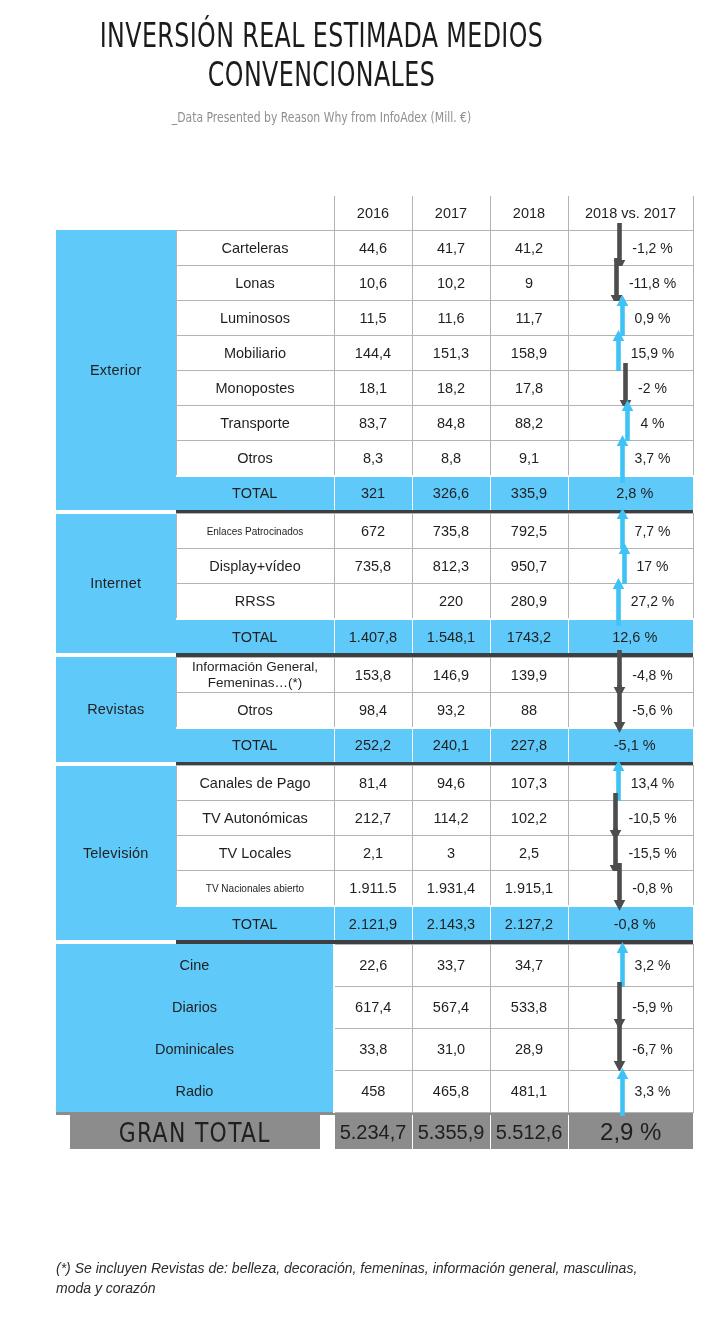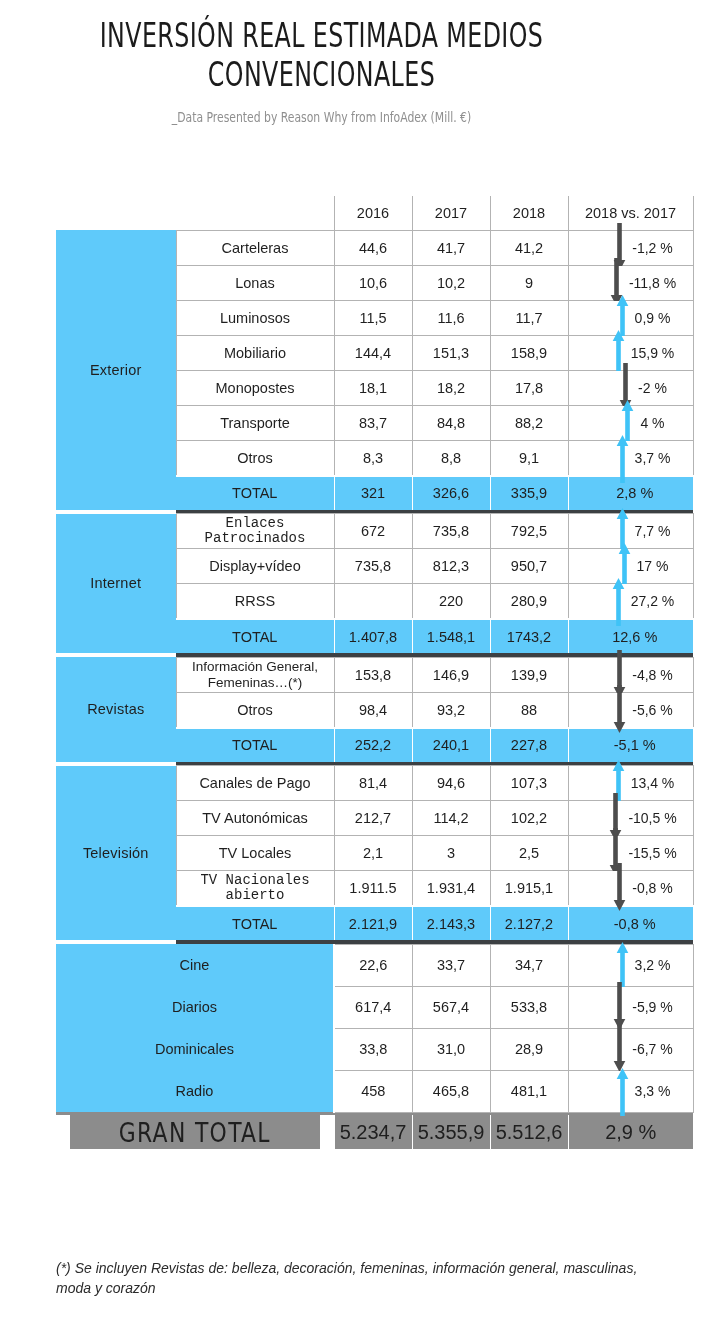--- a/index.html
+++ b/index.html
@@ -129,38 +129,38 @@
     border-bottom: none !important;
   }
   .grand-row td.grand-label {
     font-family: "Liberation Sans Narrow", "DejaVu Sans Condensed", "Liberation Sans", sans-serif;
     font-size: 27px;
     letter-spacing: 1.5px;
     border-left: none !important;
     transform: scaleX(0.9);
   }
   .grand-row td.grand-num { font-size: 20px; }
-  .grand-row td.grand-var { font-size: 20px; border-right: none !important; margin-top: 45px; }
+  .grand-row td.grand-var { font-size: 24px; border-right: none !important; margin-top: 45px; }
 
   
   tr.sep td {
     height: 4px;
     background: #3c4043 !important;
     border: none !important;
     padding: 0;
     line-height: 0;
     font-size: 0;
   }
   tr.sep td.sep-blank {
     background: #ffffff !important;
   }
 
   
   .row-name { font-size: 14.5px; padding: 1px 6px; line-height: 16px; }
-  .row-name.small { font-size: 14px; line-height: 15px; font-family: Liberation Mono, monospace; }
+  .row-name.small { font-size: 10px; line-height: 15px; }
   .row-name.two-line { font-size: 13.5px; line-height: 16px; margin-left: 35px; }
   .num-cell { font-size: 14.5px; }
 
   
   .var-cell {
     position: relative;
   }
   .var-inner {
     display: flex;
     align-items: center;

